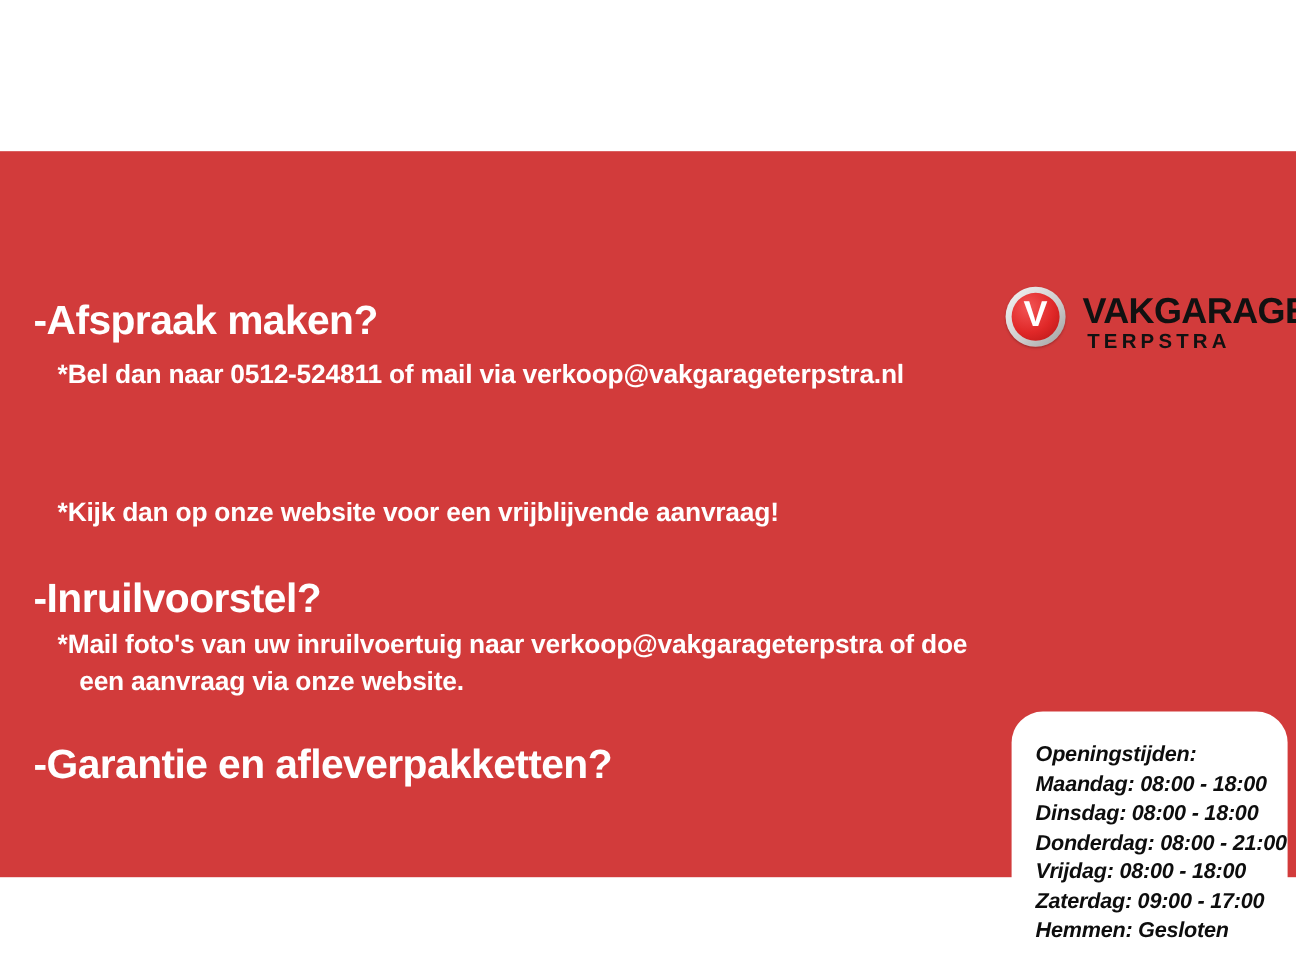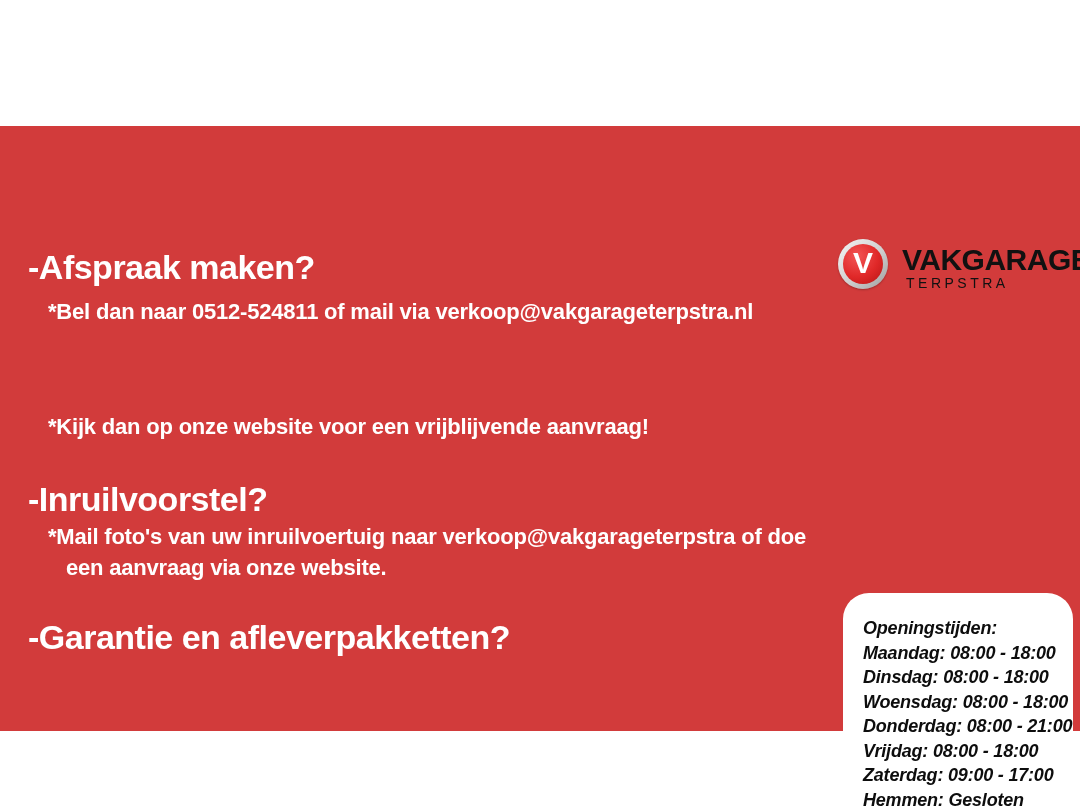--- a/index.html
+++ b/index.html
@@ -55,21 +55,21 @@
     color: #ffffff; font-weight: bold; font-size: 30px; line-height: 1;
     transform: translateY(-1px);
   }
   .logo-brand {
     position: absolute; left: 64px; top: 7px;
     color: #111111; font-weight: bold; font-size: 30px; letter-spacing: -0.5px;
     white-space: nowrap;
   }
   .logo-dealer {
     position: absolute; left: 68px; top: 39px;
-    color: #111111; font-weight: normal; font-size: 14px; letter-spacing: 3.5px;
+    color: #111111; font-weight: bold; font-size: 17px; letter-spacing: 3.5px;
     white-space: nowrap;
   }
 
   
   .hours-box {
     position: absolute; left: 843px; top: 467px; width: 230px; height: 233px;
     background: #ffffff; border-radius: 26px;
     padding: 23px 8px 0 20px;
     font-style: italic;
   }
@@ -106,21 +106,20 @@
         </div>
       </div>
       <div class="logo-brand">VAKGARAGE</div>
       <div class="logo-dealer">TERPSTRA</div>
     </div>
 
     <div class="hours-box">
       <div class="hours-line">Openingstijden:</div>
       <div class="hours-line">Maandag: 08:00 - 18:00</div>
       <div class="hours-line">Dinsdag: 08:00 - 18:00</div>
-      <div class="hours-line">Woensdag: 08:00 - 18:00</div>
       <div class="hours-line">Donderdag: 08:00 - 21:00</div>
       <div class="hours-line">Vrijdag: 08:00 - 18:00</div>
       <div class="hours-line">Zaterdag: 09:00 - 17:00</div>
       <div class="hours-line">Hemmen: Gesloten</div>
     </div>
 
   </div>
 </div>
 
 </body></html>

